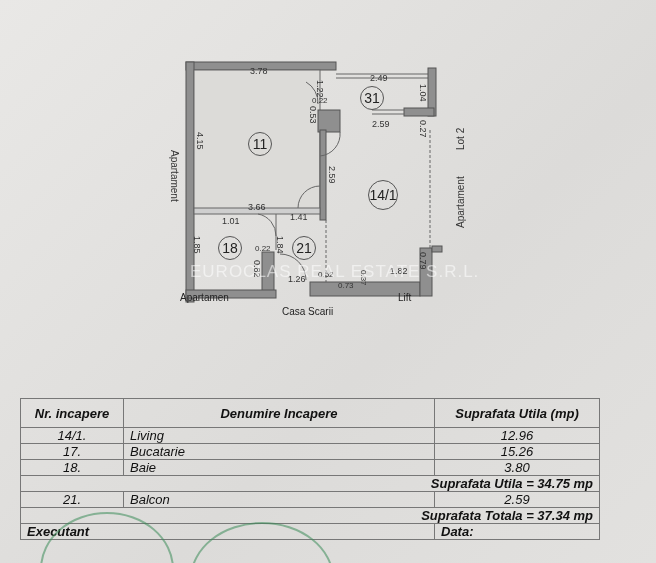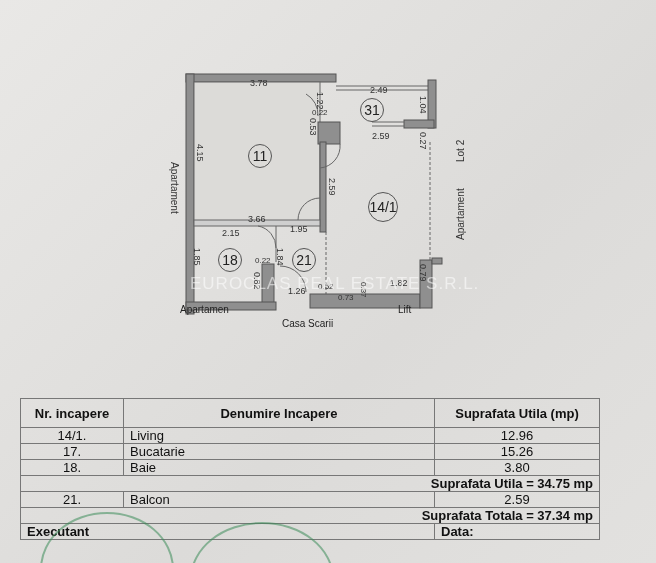--- a/index.html
+++ b/index.html
@@ -1,25 +1,25 @@
 <!DOCTYPE html>
 <html><head>
 <meta charset="utf-8">
 <style>
   html,body{margin:0;padding:0;}
   body{width:656px;height:563px;overflow:hidden;background:#e4e3e1;font-family:"Liberation Sans",sans-serif;position:relative;}
   .paper{position:absolute;left:0;top:0;width:656px;height:563px;background:linear-gradient(135deg,#e9e8e6 0%,#dcdbd9 60%,#e2e1df 100%);}
-  .plan{position:absolute;left:0;top:12px;width:544px;height:330px;}
+  .plan{position:absolute;left:0;top:0;width:544px;height:330px;}
   .lbl{position:absolute;font-size:9px;color:#333;white-space:nowrap;}
   .vlbl{position:absolute;font-size:9px;color:#333;white-space:nowrap;transform:rotate(90deg);transform-origin:left top;}
   .vlbl-ccw{position:absolute;font-size:9px;color:#333;white-space:nowrap;transform:rotate(-90deg);transform-origin:left top;}
   .roomnum{position:absolute;width:22px;height:22px;border:1px solid #555;border-radius:50%;font-size:14px;line-height:22px;text-align:center;color:#222;}
   .watermark{position:absolute;left:190px;top:262px;font-size:17px;letter-spacing:1px;color:rgba(255,255,255,0.55);white-space:nowrap;}
   .place{position:absolute;font-size:10px;color:#222;white-space:nowrap;}
-  table.t{position:absolute;left:20px;top:398px;width:580px;border-collapse:collapse;font-size:13px;color:#111;}
+  table.t{position:absolute;left:20px;top:398px;width:580px;border-collapse:collapse;font-size:13px;color:#111;font-style:italic;}
   table.t td{border:1px solid #777;padding:0 6px;height:15px;line-height:15px;}
   table.t .hdr td{font-weight:bold;text-align:center;height:28px;line-height:13px;}
   .c1{width:90px;text-align:center;}
   .c3{width:152px;text-align:center;}
   .sum{text-align:right;font-weight:bold;}
   .stamp{position:absolute;border:2px solid rgba(60,140,90,0.55);border-radius:50%;}
 </style>
 </head>
 <body>
 
@@ -69,22 +69,22 @@
     <span class="lbl" style="left:370px;top:73px">2.49</span>
     <span class="vlbl" style="left:428px;top:84px">1.04</span>
     <span class="vlbl" style="left:325px;top:80px">1.22</span>
     <span class="lbl" style="left:312px;top:96px;font-size:8px">0.22</span>
     <span class="vlbl" style="left:318px;top:106px">0.53</span>
     <span class="lbl" style="left:372px;top:119px">2.59</span>
     <span class="vlbl" style="left:428px;top:120px">0.27</span>
     <span class="vlbl" style="left:205px;top:132px">4.15</span>
     <span class="vlbl" style="left:337px;top:166px">2.59</span>
     <span class="lbl" style="left:248px;top:202px">3.66</span>
-    <span class="lbl" style="left:222px;top:216px">2.15</span>
-    <span class="lbl" style="left:290px;top:212px">1.95</span>
+    <span class="lbl" style="left:222px;top:216px">1.01</span>
+    <span class="lbl" style="left:290px;top:212px">1.41</span>
     <span class="vlbl" style="left:202px;top:236px">1.85</span>
     <span class="lbl" style="left:255px;top:244px;font-size:8px">0.22</span>
     <span class="vlbl" style="left:285px;top:236px">1.84</span>
     <span class="vlbl" style="left:262px;top:260px">0.82</span>
     <span class="lbl" style="left:288px;top:274px">1.26</span>
     <span class="lbl" style="left:318px;top:270px;font-size:8px">0.52</span>
     <span class="lbl" style="left:338px;top:281px;font-size:8px">0.73</span>
     <span class="vlbl" style="left:368px;top:270px;font-size:8px">0.37</span>
     <span class="lbl" style="left:390px;top:266px">1.82</span>
     <span class="vlbl" style="left:428px;top:252px">0.79</span>

